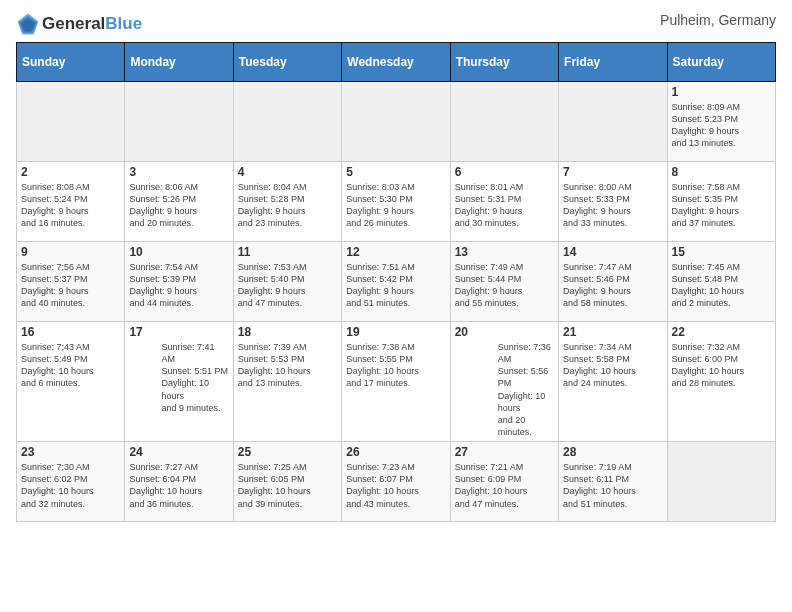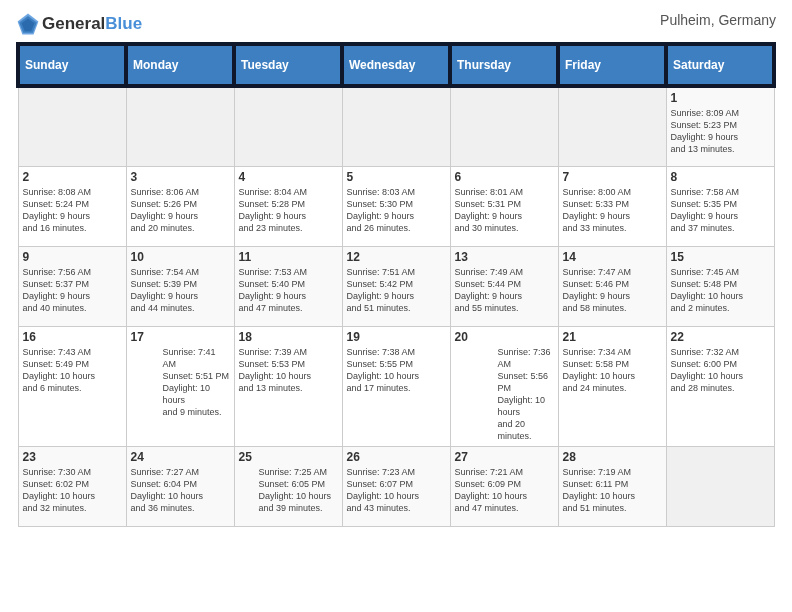--- a/index.html
+++ b/index.html
@@ -51,21 +51,21 @@
       border-collapse: collapse;
       table-layout: fixed;
     }
     .calendar th {
       background-color: #3d7fc1;
       color: white;
       text-align: left;
       padding: 12px 5px;
       font-size: 12px;
       font-weight: bold;
-      border: 4px solid #0f172a;
+      border: 1px solid #0f172a;
     }
     .calendar td {
       border: 1px solid #ccc;
       vertical-align: top;
       padding: 3px 4px;
       font-size: 9.5px;
       color: #333;
       height: 80px;
       background: #fff;
     }
@@ -302,21 +302,21 @@
           </td>
           <td>
             <span class="day-num">24</span>
             <div class="day-info" style="white-space: pre-line;">Sunrise: 7:27 AM
 Sunset: 6:04 PM
 Daylight: 10 hours
 and 36 minutes.</div>
           </td>
           <td>
             <span class="day-num">25</span>
-            <div class="day-info" style="white-space: pre-line; margin-left: 20px;">Sunrise: 7:25 AM
+            <div class="day-info" style="white-space: pre-line;">Sunrise: 7:25 AM
 Sunset: 6:05 PM
 Daylight: 10 hours
 and 39 minutes.</div>
           </td>
           <td>
             <span class="day-num">26</span>
             <div class="day-info" style="white-space: pre-line;">Sunrise: 7:23 AM
 Sunset: 6:07 PM
 Daylight: 10 hours
 and 43 minutes.</div>

